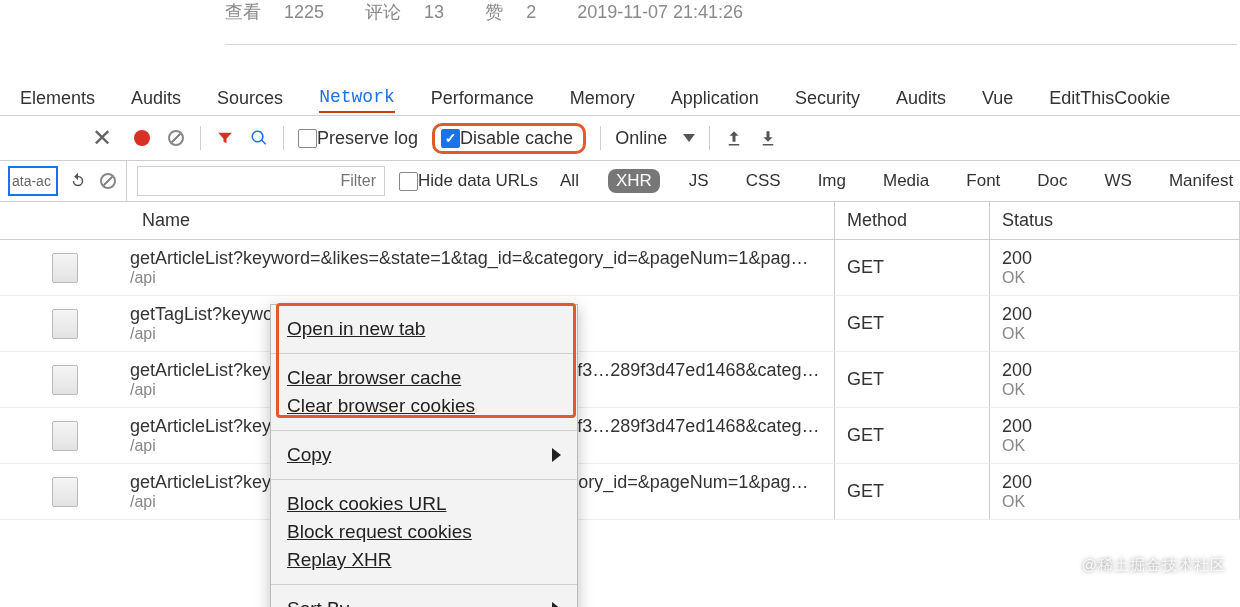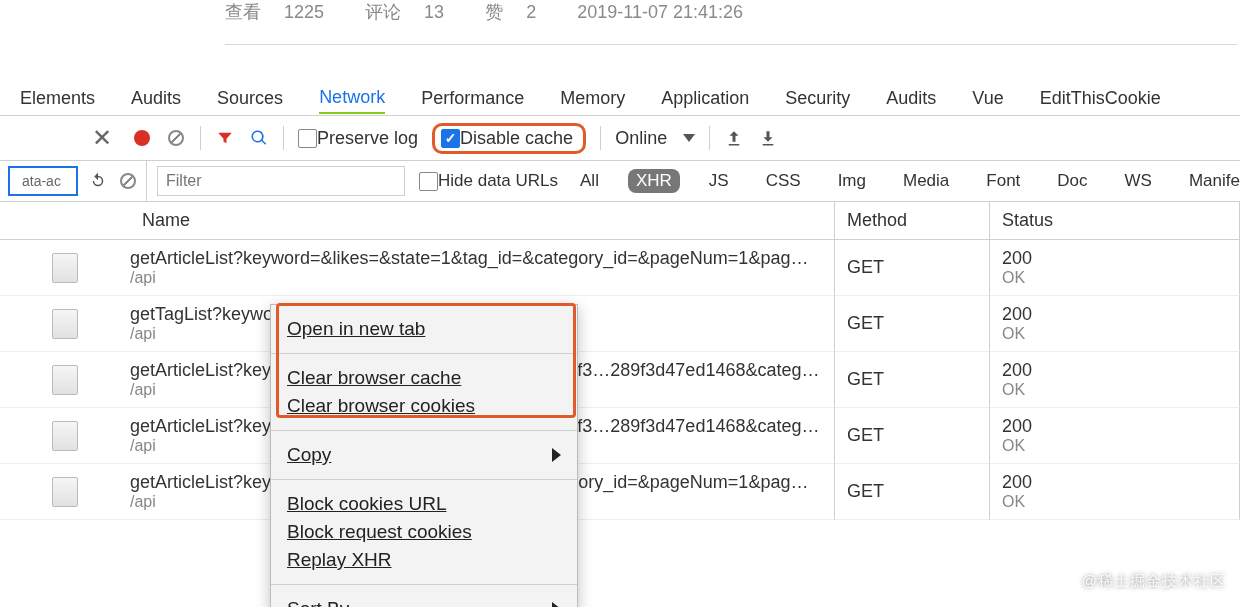--- a/index.html
+++ b/index.html
@@ -36,21 +36,22 @@
     gap: 36px;
     padding: 0 20px;
     height: 34px;
     border-bottom: 1px solid #cfcfcf;
     font-size: 18px;
     color: #333;
   }
   .tabs .tab { cursor: pointer; padding: 4px 0; }
   .tabs .tab.active {
     color: #1a73e8;
-    border-bottom: 2px solid #84cc16;
+    border-bottom: 2px solid #c2410c;
+    font-family: Liberation Mono, monospace;
   }
 
   
   .toolbar1 {
     display: flex;
     align-items: center;
     height: 44px;
     border-bottom: 1px solid #cfcfcf;
     position: relative;
     padding-left: 88px;
@@ -115,37 +116,38 @@
     display: flex; align-items: center;
     gap: 10px;
     padding: 0 8px;
     border-right: 1px solid #cfcfcf;
     height: 100%;
   }
   .mini-input {
     width: 42px; height: 26px;
     border: 2px solid #1a73e8;
     font-size: 14px; color: #666;
-    padding: 0 12px;
+    padding: 0 2px;
     background: #fff;
   }
   .reload svg { width: 18px; height: 18px; fill: #555; }
   .tb2-main {
     display: flex; align-items: center;
     gap: 14px;
     padding-left: 10px;
     flex: 1;
     white-space: nowrap;
   }
   .filter-input {
     width: 230px; height: 28px;
     border: 1px solid #cfcfcf;
     color: #0369a1;
     padding: 0 8px;
     font-size: 16px;
+    text-align: right;
   }
   .pill {
     padding: 2px 8px;
     border-radius: 8px;
     cursor: pointer;
   }
   .pill.active { background: #777; color: #fff; }
 
   
   .grid {
@@ -224,21 +226,21 @@
     border: 3px solid #e05a2b;
     border-radius: 4px;
     z-index: 21;
     pointer-events: none;
   }
 
   
   .watermark {
     position: absolute;
     right: 14px;
-    bottom: 16px;
+    bottom: 32px;
     font-size: 15px;
     color: rgba(255,255,255,0.85);
     text-shadow: 0 0 4px rgba(0,0,0,0.5);
     letter-spacing: 1px;
     z-index: 30;
   }
 
   
   .close-x {
     position: absolute;

